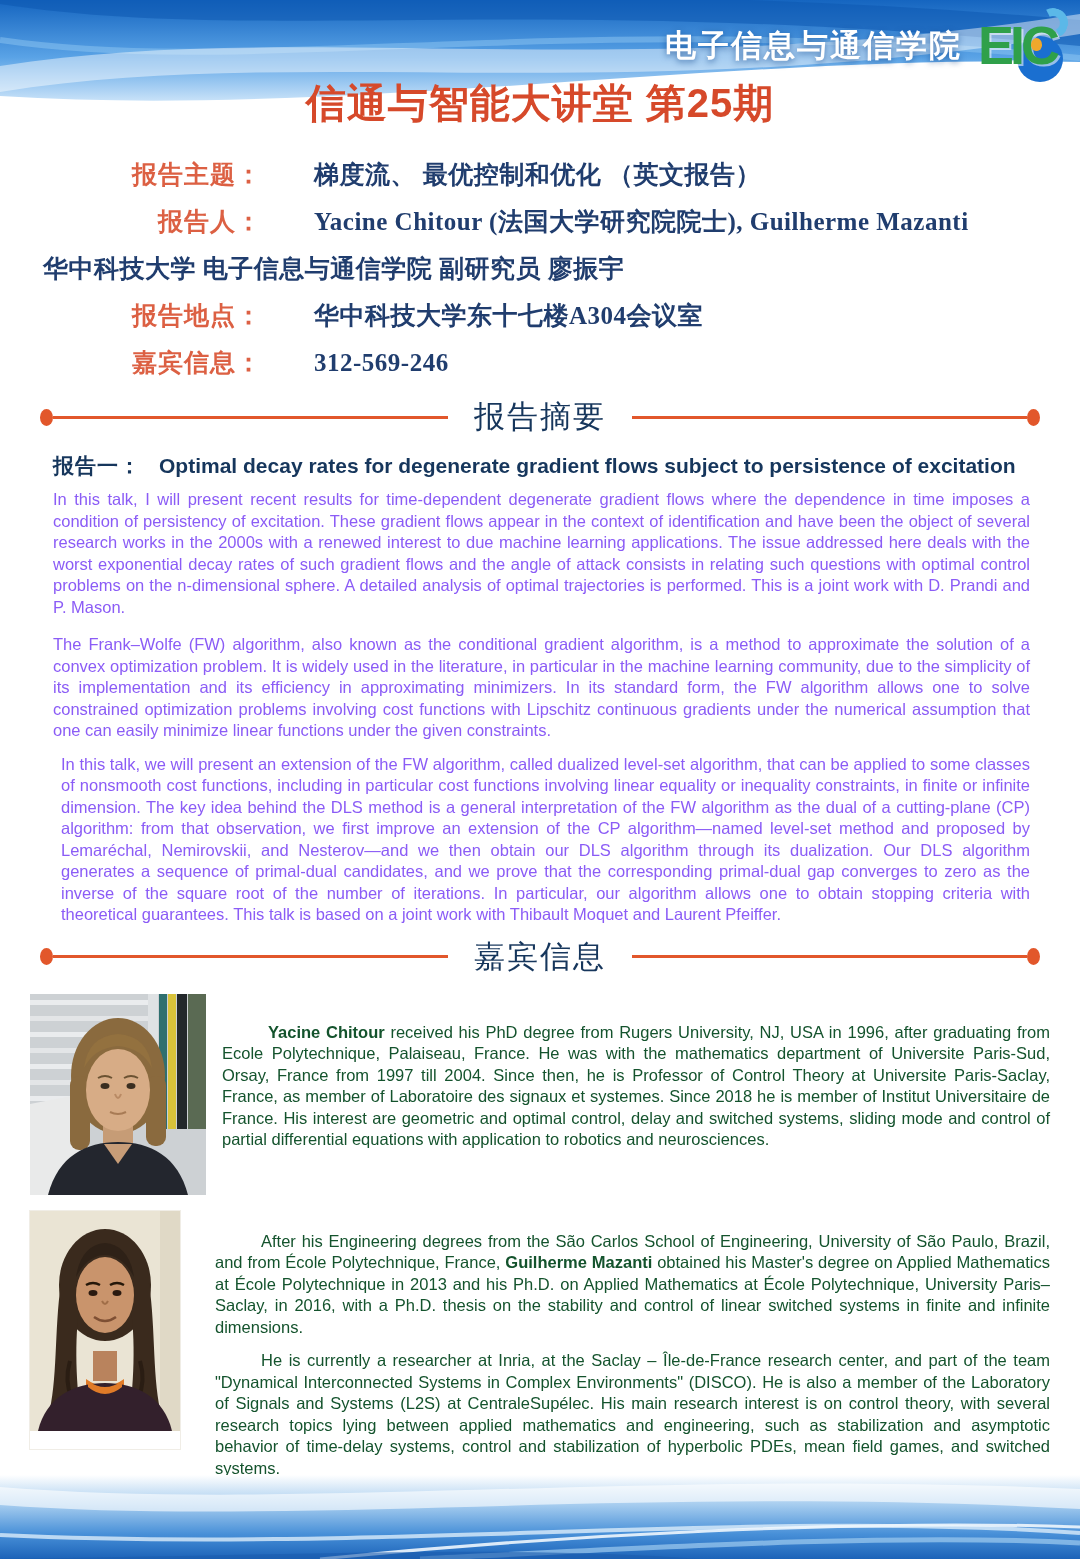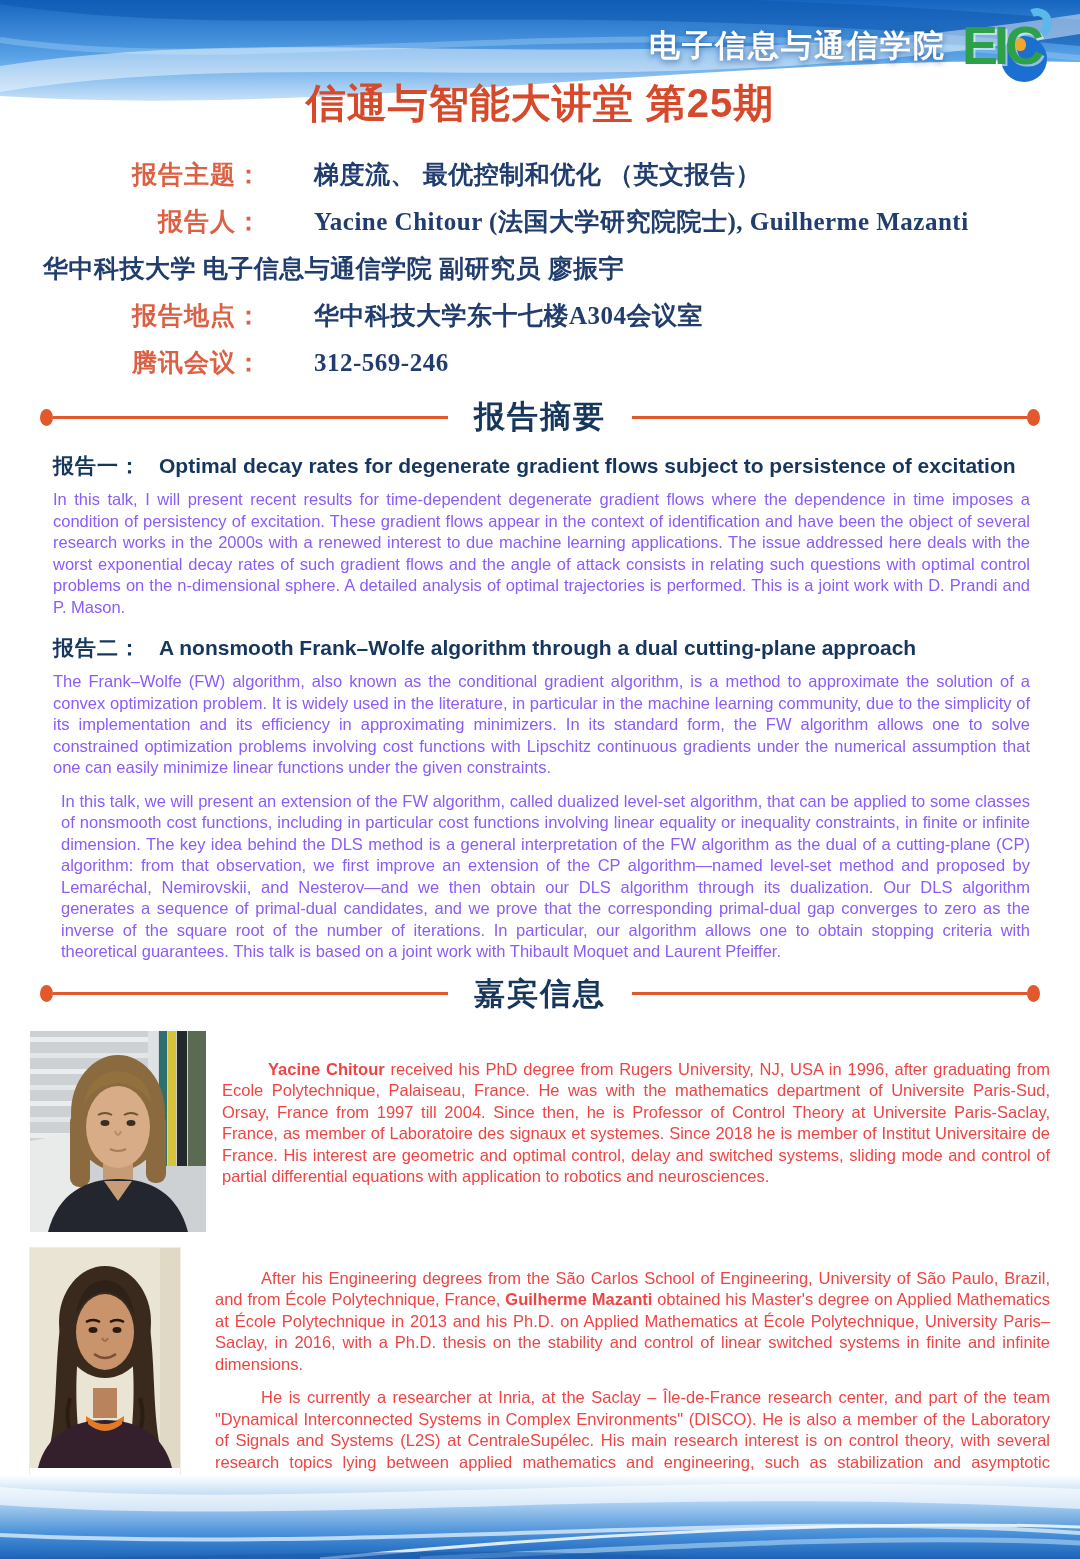--- a/index.html
+++ b/index.html
@@ -9,21 +9,21 @@
     background: #ffffff;
     font-family: "Liberation Sans", sans-serif;
     position: relative;
     overflow: hidden;
   }
   .page { width: 1080px; height: 1559px; position: relative; overflow: hidden; }
 
   
   .header-banner { position: relative; height: 128px; }
   .header-svg { position: absolute; left: 0; top: 0; width: 100%; height: 100%; display: block; }
-  .header-topline { position: absolute; top: 10px; right: 30px; display: flex; align-items: center; gap: 16px; z-index: 3; }
+  .header-topline { position: absolute; top: 10px; right: 14px; display: flex; align-items: center; gap: 16px; z-index: 3; }
   .school-name {
     color: #ffffff; font-weight: bold; font-size: 31px; letter-spacing: 2px;
     text-shadow: 0 2px 6px rgba(8,60,130,.65);
   }
   
   .eic-logo { position: relative; width: 88px; height: 72px; }
   .eic-globe { position: absolute; right: 3px; bottom: 0; width: 46px; height: 46px; border-radius: 50%; background: #1a6fd0; }
   .eic-arc { position: absolute; right: -2px; top: -2px; width: 30px; height: 30px; border-radius: 50%;
     border: 8px solid #5bb8e8; border-left-color: transparent; border-bottom-color: transparent; transform: rotate(18deg); }
   .eic-bulb { position: absolute; right: 24px; top: 28px; width: 11px; height: 13px; background: #f0a82c;
@@ -40,35 +40,35 @@
   .info-row { display: flex; align-items: center; height: 47px; gap: 9px; }
   .info-label { width: 262px; flex: none; text-align: right; font-size: 25px; font-weight: bold;
     color: #dc6043; letter-spacing: 1px; }
   .info-value { margin-left: 43px; font-size: 25px; font-weight: 600; color: #203d6e;
     font-family: "Liberation Serif", serif; letter-spacing: .5px; }
 
   
   .section-divider { display: flex; align-items: center; margin: 10px 40px 0; height: 42px; }
   .divider-dot { width: 13px; height: 17px; border-radius: 50%; background: #e2572b; flex: none; }
   .divider-line { flex: 1; height: 3px; background: #e2572b; }
-  .section-title { font-size: 31px; font-weight: 700; color: #16365c; padding: 0 26px; letter-spacing: 2px; white-space: nowrap; }
+  .section-title { font-size: 31px; font-weight: 400; color: #16365c; padding: 0 26px; letter-spacing: 2px; white-space: nowrap; }
 
   
   .talks { padding: 0 50px 0 53px; }
   .talk-heading { margin: 14px 0 0; font-size: 21px; font-weight: bold; color: #16365c; }
   .talk-label { letter-spacing: 1px; margin-right: 18px; }
   .talk-para { margin: 9px 0 0; font-size: 16.5px; line-height: 21.5px; color: #8b5cf6; text-align: justify; }
   .talk + .talk { margin-top: 16px; }
   .talk-para + .talk-para { margin-top: 12px; margin-left: 8px; }
 
   
   .guests { padding: 0 30px; }
   .guest-row { display: flex; align-items: flex-start; margin-top: 16px; }
   .guest-photo { flex: none; display: block; }
-  .guest-bio { flex: 1; font-size: 16.5px; line-height: 21.5px; color: #ef4444; text-align: justify; }
+  .guest-bio { flex: 1; font-size: 16.5px; line-height: 21.5px; color: #14532d; text-align: justify; }
   .guest-1 .guest-bio { margin-left: 16px; margin-top: 28px; }
   .guest-2 .bio-col { flex: 1; margin-left: 35px; margin-top: 20px; }
   .bio-col p { margin: 0; }
   .bio-col p + p { margin-top: 12px; }
   .guest-bio p { margin: 0; }
   .indent { text-indent: 46px; }
   .photo2-frame { background: #ffffff; padding: 0 0 18px 0; width: 150px; box-shadow: 0 0 0 1px #f0ede6; }
 
   
   .footer-banner { position: absolute; left: 0; bottom: 0; width: 100%; height: 84px; }
@@ -118,21 +118,21 @@
       <span class="info-value">Yacine Chitour (法国大学研究院院士), Guilherme Mazanti</span>
     </div>
     <div class="info-row">
       <span class="info-value">华中科技大学 电子信息与通信学院 副研究员 廖振宇</span>
     </div>
     <div class="info-row">
       <span class="info-label">报告地点：</span>
       <span class="info-value">华中科技大学东十七楼A304会议室</span>
     </div>
     <div class="info-row">
-      <span class="info-label">腾讯会议：</span>
+      <span class="info-label">嘉宾信息：</span>
       <span class="info-value">312-569-246</span>
     </div>
   </div>
 
   <div class="section-divider">
     <span class="divider-dot"></span>
     <span class="divider-line"></span>
     <h2 class="section-title" style="margin:0;">报告摘要</h2>
     <span class="divider-line"></span>
     <span class="divider-dot"></span>
@@ -140,23 +140,20 @@
 
   <div class="talks">
     <div class="talk">
       <h3 class="talk-heading">
         <span class="talk-label">报告一：</span><span class="talk-title">Optimal decay rates for degenerate gradient flows subject to persistence of excitation</span>
       </h3>
       <p class="talk-para">In this talk, I will present recent results for time-dependent degenerate gradient flows where the dependence in time imposes a condition of persistency of excitation. These gradient flows appear in the context of identification and have been the object of several research works in the 2000s with a renewed interest to due machine learning applications. The issue addressed here deals with the worst exponential decay rates of such gradient flows and the angle of attack consists in relating such questions with optimal control problems on the n-dimensional sphere. A detailed analysis of optimal trajectories is performed. This is a joint work with D. Prandi and P. Mason.</p>
     </div>
 
     <div class="talk">
-      <h3 class="talk-heading">
-        <span class="talk-label">报告二：</span><span class="talk-title">A nonsmooth Frank–Wolfe algorithm through a dual cutting-plane approach</span>
-      </h3>
       <p class="talk-para">The Frank–Wolfe (FW) algorithm, also known as the conditional gradient algorithm, is a method to approximate the solution of a convex optimization problem. It is widely used in the literature, in particular in the machine learning community, due to the simplicity of its implementation and its efficiency in approximating minimizers. In its standard form, the FW algorithm allows one to solve constrained optimization problems involving cost functions with Lipschitz continuous gradients under the numerical assumption that one can easily minimize linear functions under the given constraints.</p>
       <p class="talk-para">In this talk, we will present an extension of the FW algorithm, called dualized level-set algorithm, that can be applied to some classes of nonsmooth cost functions, including in particular cost functions involving linear equality or inequality constraints, in finite or infinite dimension. The key idea behind the DLS method is a general interpretation of the FW algorithm as the dual of a cutting-plane (CP) algorithm: from that observation, we first improve an extension of the CP algorithm—named level-set method and proposed by Lemaréchal, Nemirovskii, and Nesterov—and we then obtain our DLS algorithm through its dualization. Our DLS algorithm generates a sequence of primal-dual candidates, and we prove that the corresponding primal-dual gap converges to zero as the inverse of the square root of the number of iterations. In particular, our algorithm allows one to obtain stopping criteria with theoretical guarantees. This talk is based on a joint work with Thibault Moquet and Laurent Pfeiffer.</p>
     </div>
   </div>
 
   <div class="section-divider">
     <span class="divider-dot"></span>
     <span class="divider-line"></span>
     <h2 class="section-title" style="margin:0;">嘉宾信息</h2>
     <span class="divider-line"></span>

